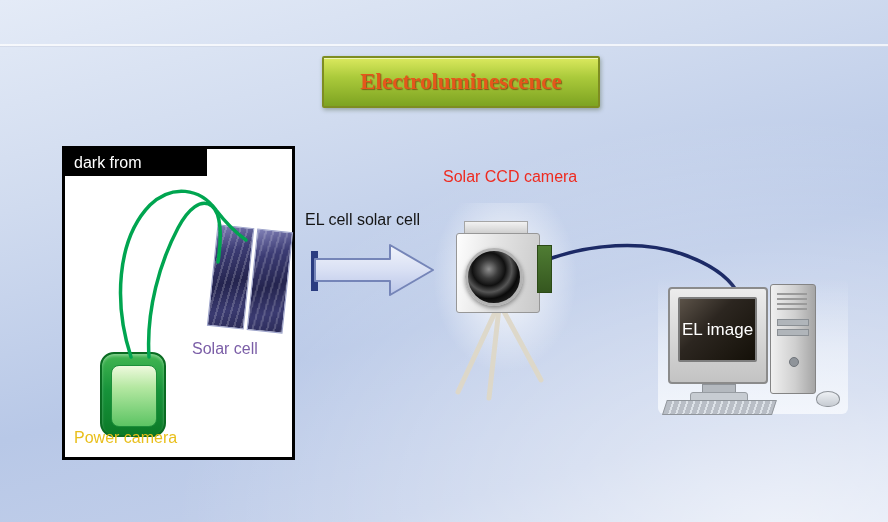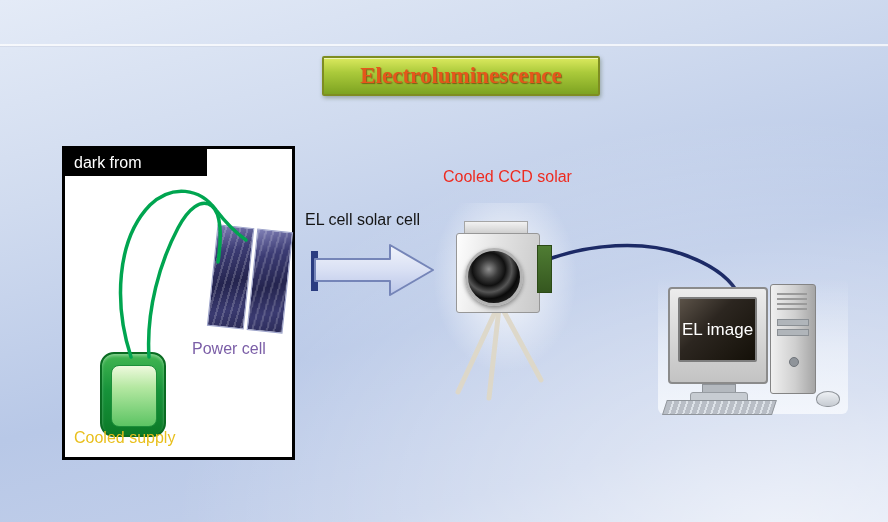--- a/index.html
+++ b/index.html
@@ -3,21 +3,21 @@
 <meta charset="utf-8">
 <style>
   html,body{margin:0;padding:0;background:#eee;}
   body{width:888px;height:522px;font-family:"Liberation Sans",sans-serif;}
   .slide{position:relative;width:888px;height:522px;overflow:hidden;
     background:
       radial-gradient(ellipse at 88% 102%, rgba(255,255,255,.6) 0%, rgba(255,255,255,0) 55%),
       linear-gradient(165deg,#e4ebf7 0%,#d0dbef 28%,#b8c8e7 58%,#c2cfea 82%,#d6dff2 100%);}
   .divider{position:absolute;left:0;top:44px;width:888px;height:2px;
     background:rgba(255,255,255,.72);border-bottom:1px solid rgba(150,165,200,.35);}
-  .title-box{position:absolute;left:322px;top:56px;width:278px;height:40px;
+  .title-box{position:absolute;left:322px;top:56px;width:278px;height:52px;
     background:linear-gradient(180deg,#dbe95e 0%,#abca3b 40%,#7da321 100%);
     border:2px solid #7e8d21;border-radius:2px;box-sizing:border-box;
     box-shadow:inset 0 1px 0 rgba(255,255,255,.55),1px 2px 4px rgba(40,60,20,.35);
     display:flex;align-items:center;justify-content:center;}
   .title-text{font-family:"Liberation Serif",serif;font-weight:bold;font-size:23px;color:#e4571b;
     text-shadow:1px 1px 1px rgba(90,30,0,.55);}
   .label{white-space:nowrap;position:absolute;font-size:16px;}
   .dark-room{position:absolute;left:62px;top:146px;width:233px;height:314px;background:#fff;border:3px solid #000;box-sizing:border-box;}
   .dark-room-label{position:absolute;left:0;top:0;width:142px;height:27px;background:#000;color:#fff;
     font-size:16px;line-height:27px;padding-left:9px;box-sizing:border-box;white-space:nowrap;}
@@ -93,24 +93,24 @@
 
   <div class="power-supply">
     <div class="power-screen"></div>
   </div>
 
   <svg class="overlay" width="888" height="522">
     <path d="M131,357 C114,305 116,240 150,205 C172,184 200,188 216,210 C226,223 236,233 246,240" fill="none" stroke="#00a550" stroke-width="3.5" stroke-linecap="round"></path>
     <path d="M149,357 C146,310 160,262 178,228 C188,209 201,198 212,206 C221,213 222,236 218,262" fill="none" stroke="#00a550" stroke-width="3.5" stroke-linecap="round"></path>
   </svg>
 
-  <span class="label solar-label">Power cell</span>
-  <span class="label power-label">Cooled supply</span>
+  <span class="label solar-label">Solar cell</span>
+  <span class="label power-label">Power camera</span>
   <span class="label el-label">EL cell solar cell</span>
-  <span class="label camera-label">Cooled CCD solar</span>
+  <span class="label camera-label">Solar CCD camera</span>
 
   <svg class="overlay" style="left:306px;top:238px" width="132" height="64">
     <defs>
       <linearGradient id="agrad" x1="0" y1="0" x2="0" y2="1">
         <stop offset="0" stop-color="#f1f4fb"></stop>
         <stop offset="0.5" stop-color="#d9e0f4"></stop>
         <stop offset="1" stop-color="#b9c5e8"></stop>
       </linearGradient>
     </defs>
     <rect x="5" y="13" width="7" height="40" fill="#2a3c80"></rect>

